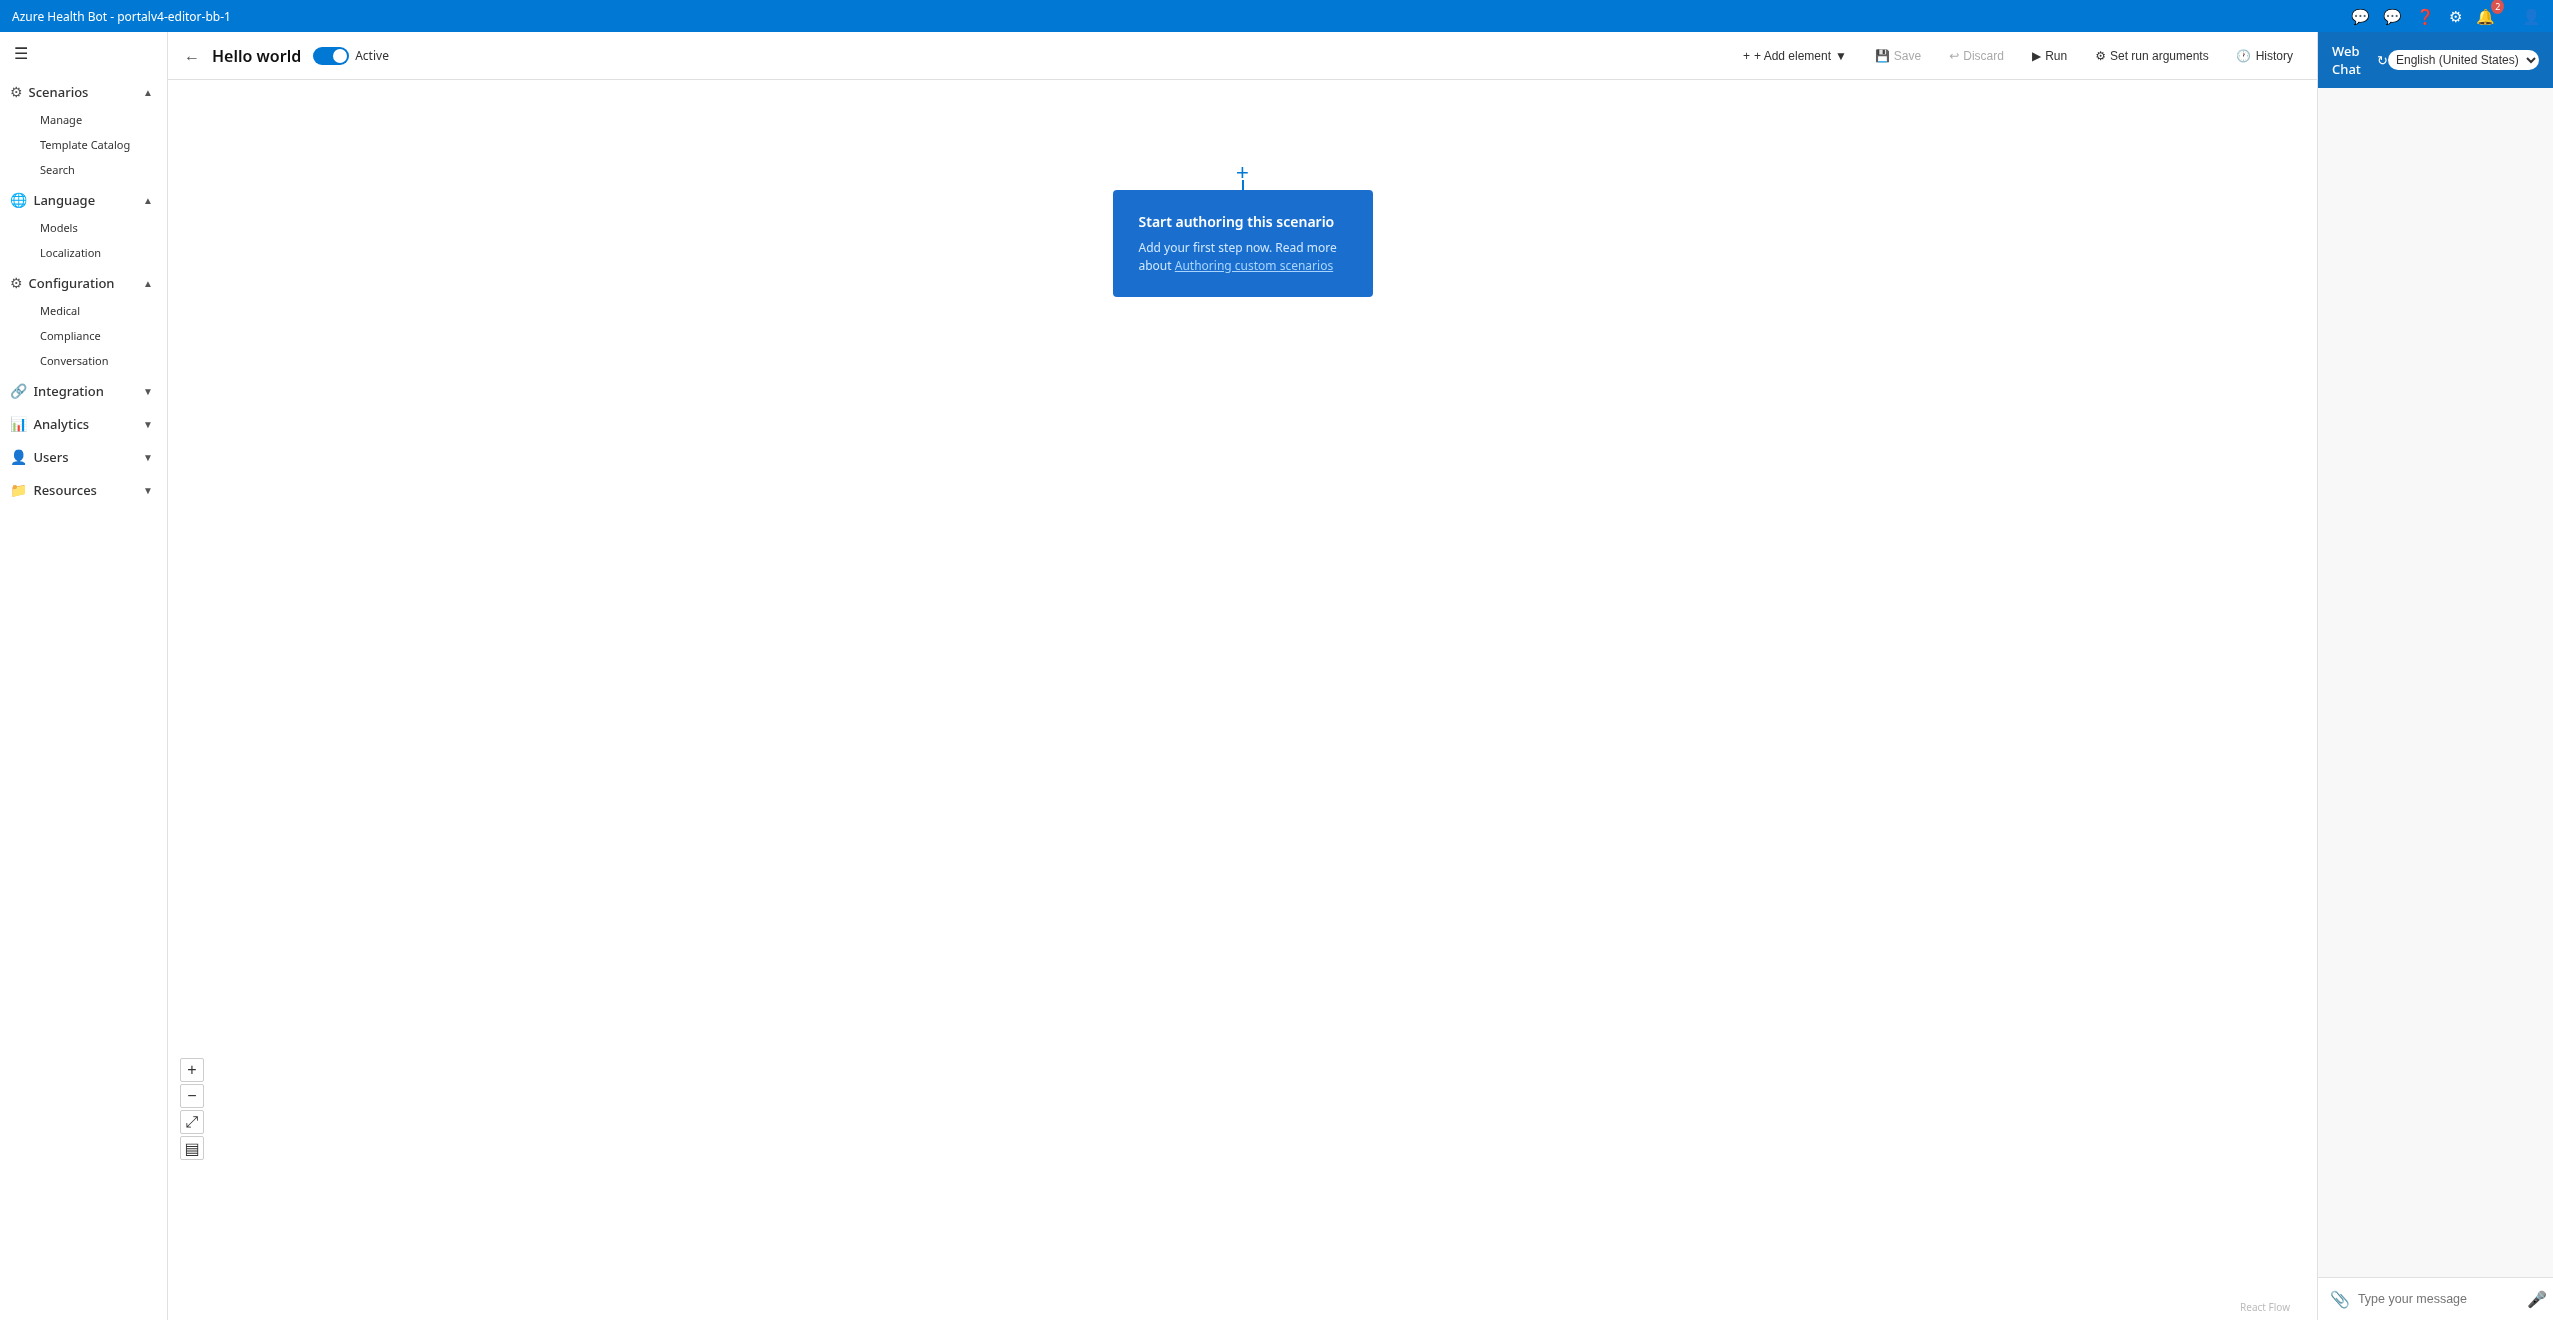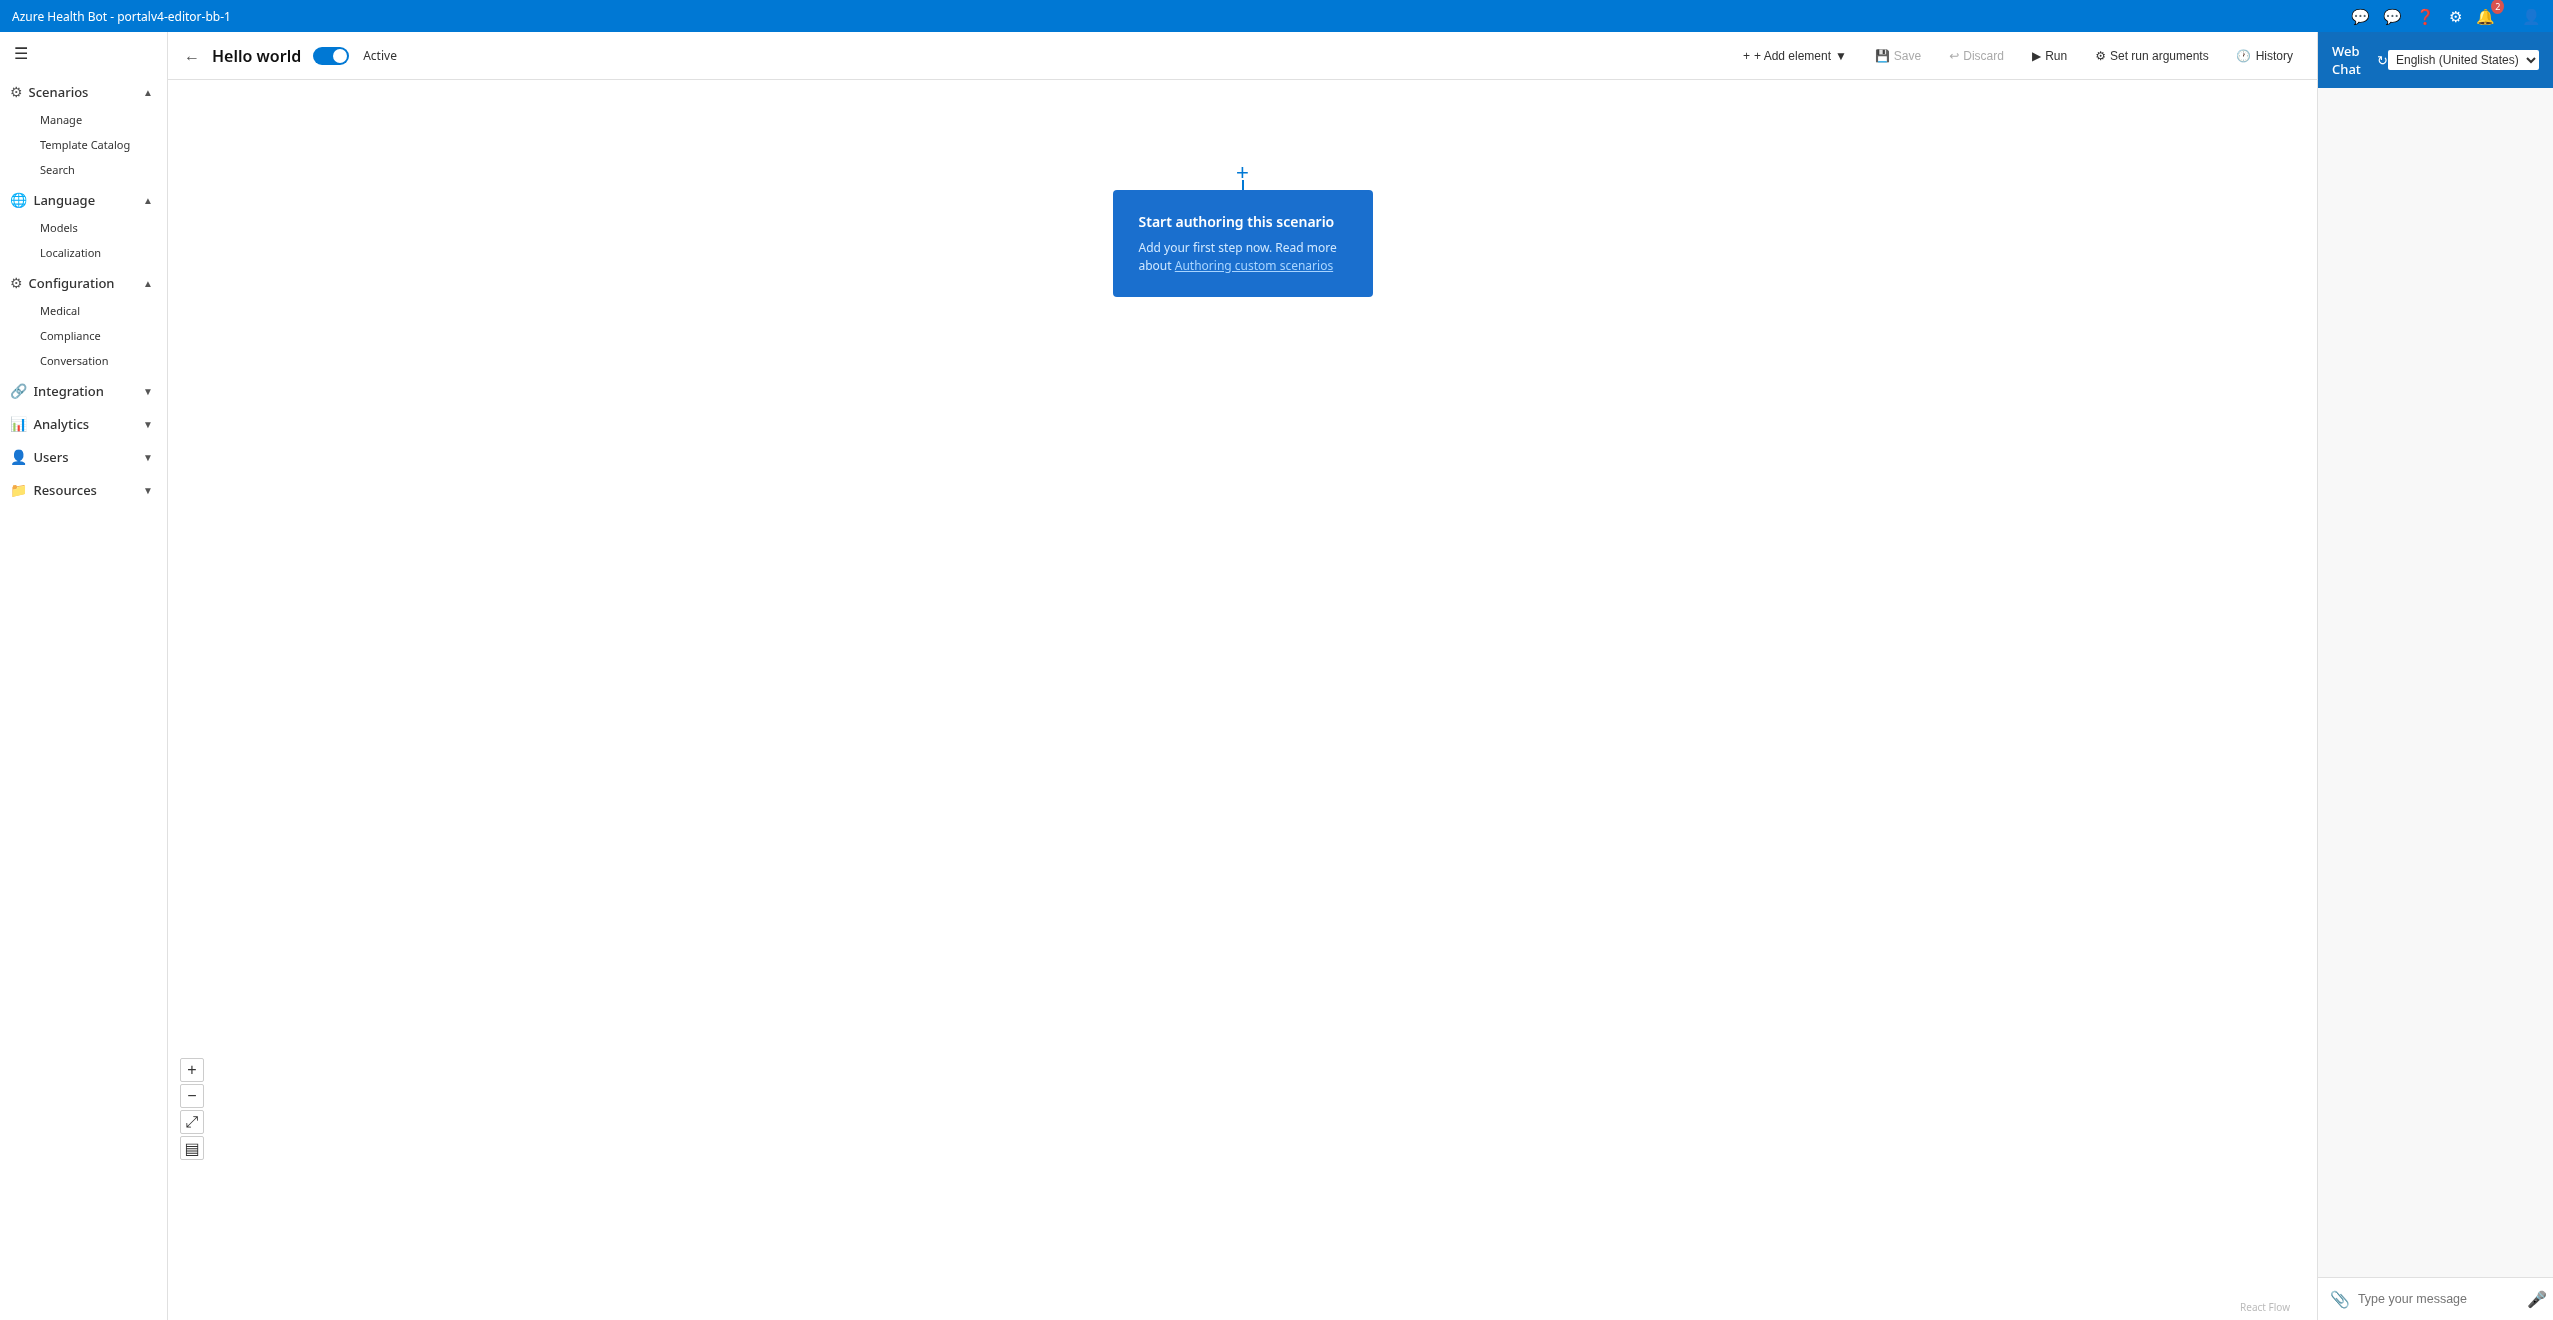--- a/index.html
+++ b/index.html
@@ -76,21 +76,21 @@
       border-bottom: 1px solid #e0e0e0;
       height: 48px;
       display: flex;
       align-items: center;
       padding: 0 16px;
       gap: 12px;
     }
     #back-btn { background: none; border: none; cursor: pointer; color: #555; font-size: 16px; }
     #scenario-title { font-size: 16px; font-weight: 600; color: #111; }
     .toggle-switch {
-      display: flex; align-items: center; gap: 14px;
+      display: flex; align-items: center; gap: 6px;
     }
     .toggle-track {
       width: 36px; height: 18px; border-radius: 9px; background: #0078d4;
       position: relative; cursor: pointer;
     }
     .toggle-thumb {
       width: 14px; height: 14px; border-radius: 50%; background: white;
       position: absolute; top: 2px; right: 2px;
     }
     .toggle-label { font-size: 12px; color: #333; }
@@ -117,21 +117,21 @@
       padding: 10px 14px;
       font-size: 13px;
       font-weight: 500;
       display: flex;
       align-items: center;
       justify-content: space-between;
     }
     #webchat-header-left { display: flex; align-items: center; gap: 8px; }
     #lang-select {
       background: white; border: none; font-size: 12px; padding: 2px 4px;
-      border-radius: 2px; color: #333; cursor: pointer;
+      border-radius: 10px; color: #333; cursor: pointer;
     }
     #webchat-body { flex: 1; background: #f8f8f8; }
     #webchat-footer {
       border-top: 1px solid #e0e0e0;
       padding: 10px 12px;
       display: flex;
       align-items: center;
       gap: 8px;
       background: #fff;
     }

